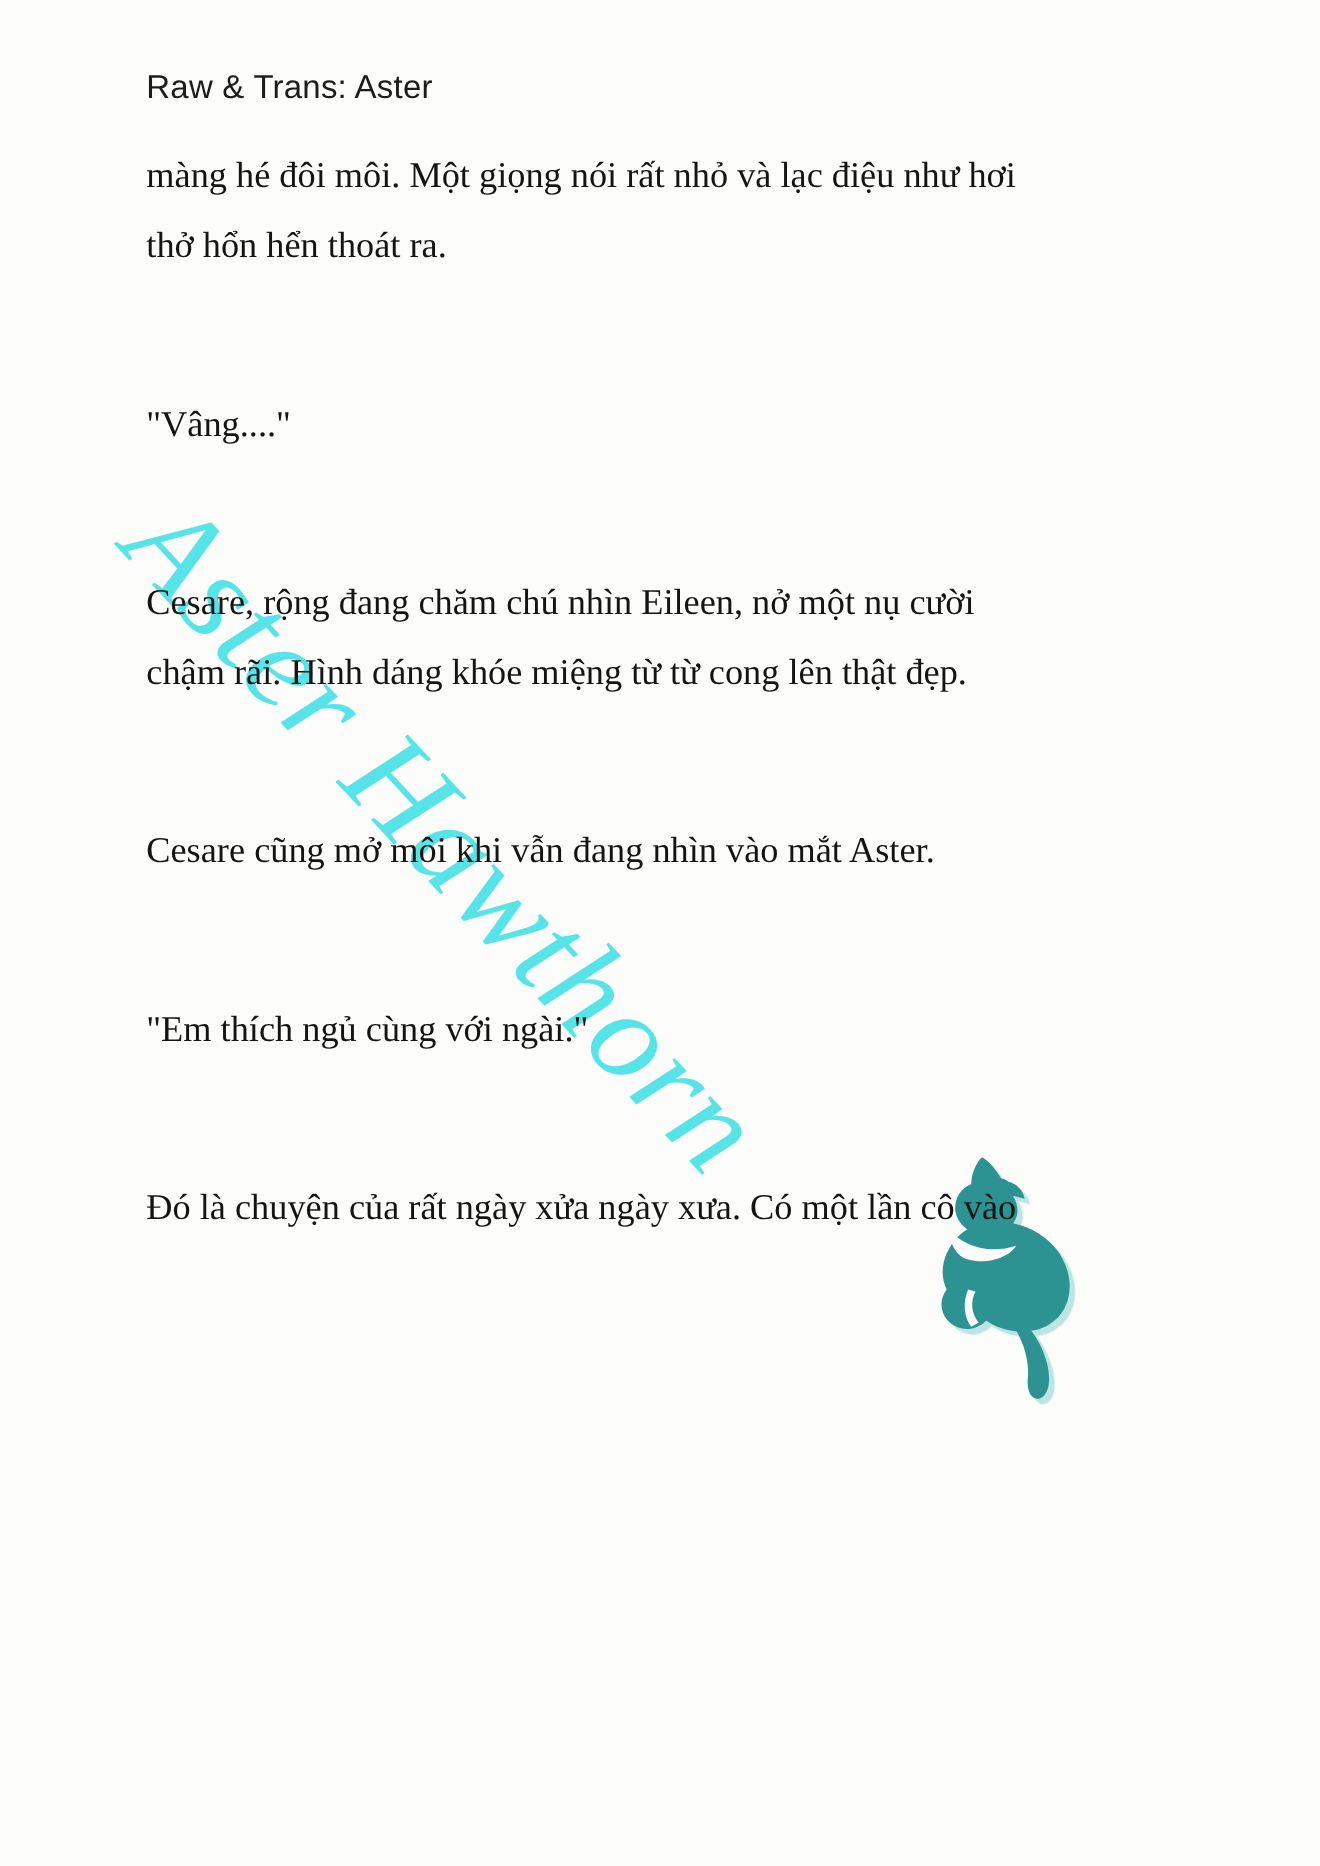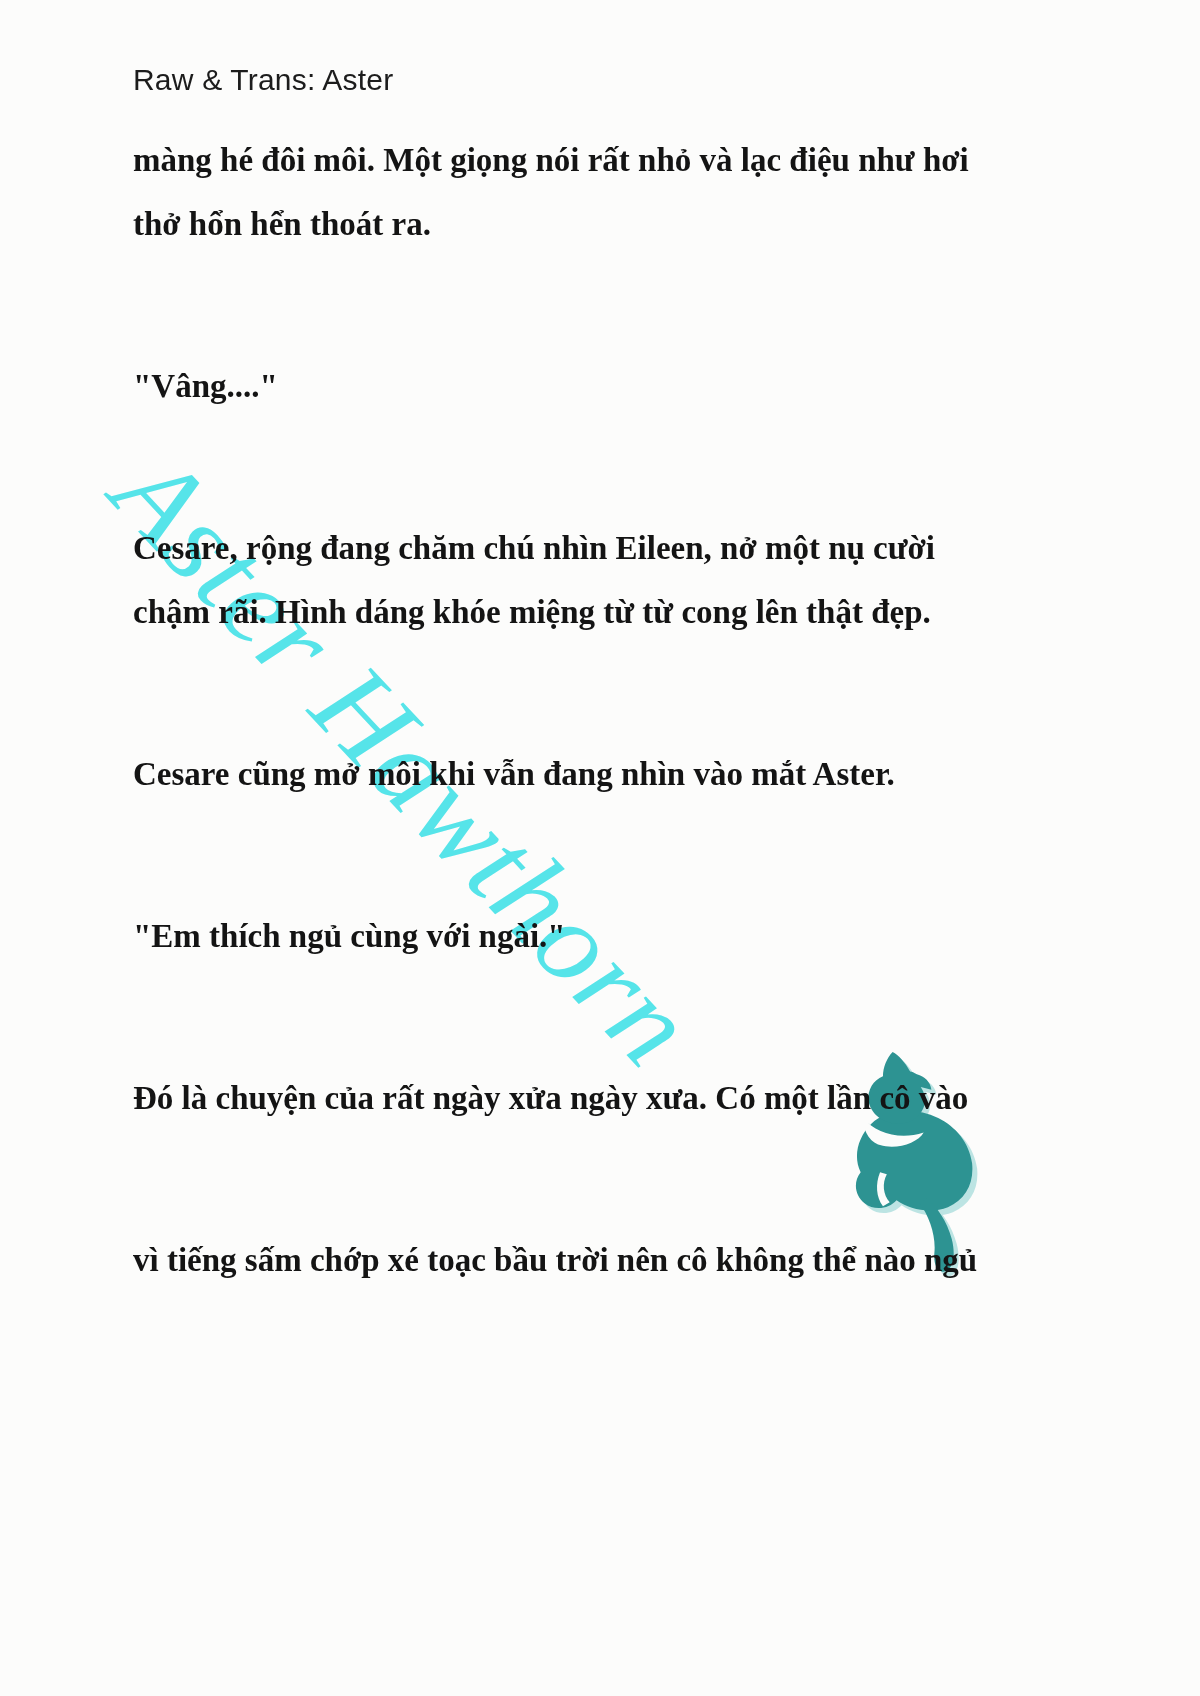--- a/index.html
+++ b/index.html
@@ -51,21 +51,20 @@
     top:128px;
     width:920px;
     z-index:2;
   }
   .para{margin:0 0 98px 0;}
   .para:last-child{margin-bottom:0;}
   .line{
     font-size:33px;
     line-height:64px;
     white-space:nowrap;
-    font-weight:bold;
   }
 </style>
 </head>
 <body>
 
 <div class="page" style="background: rgb(252, 252, 251); color: rgb(20, 20, 20);">
 
   <div class="watermark" style="color: rgb(86, 228, 233);">Aster Hawthorn</div>
 
   <svg class="cat" viewBox="0 0 130 235" aria-hidden="true">
@@ -103,17 +102,16 @@
       <div class="para">
         <div class="line">Cesare cũng mở môi khi vẫn đang nhìn vào mắt Aster.</div>
       </div>
       <div class="para">
         <div class="line">"Em thích ngủ cùng với ngài."</div>
       </div>
       <div class="para">
         <div class="line">Đó là chuyện của rất ngày xửa ngày xưa. Có một lần cô vào</div>
       </div>
       <div class="para">
-        <div class="line">vì tiếng sấm chớp xé toạc bầu trời nên cô không thể nào ngủ</div>
       </div>
     </div>
 
 </div>
 
 </body></html>

